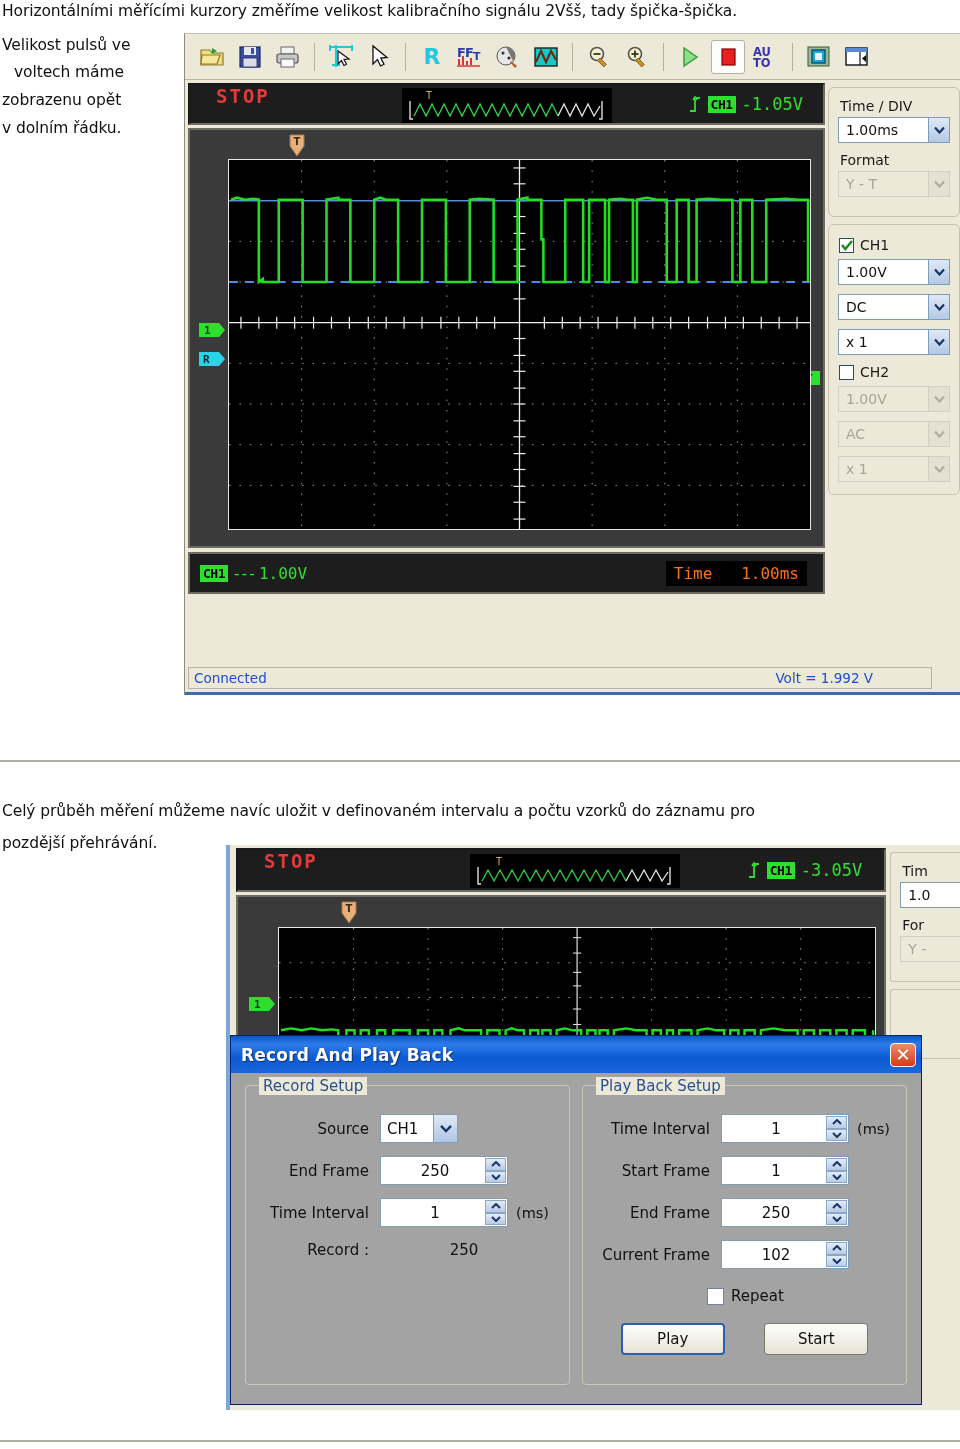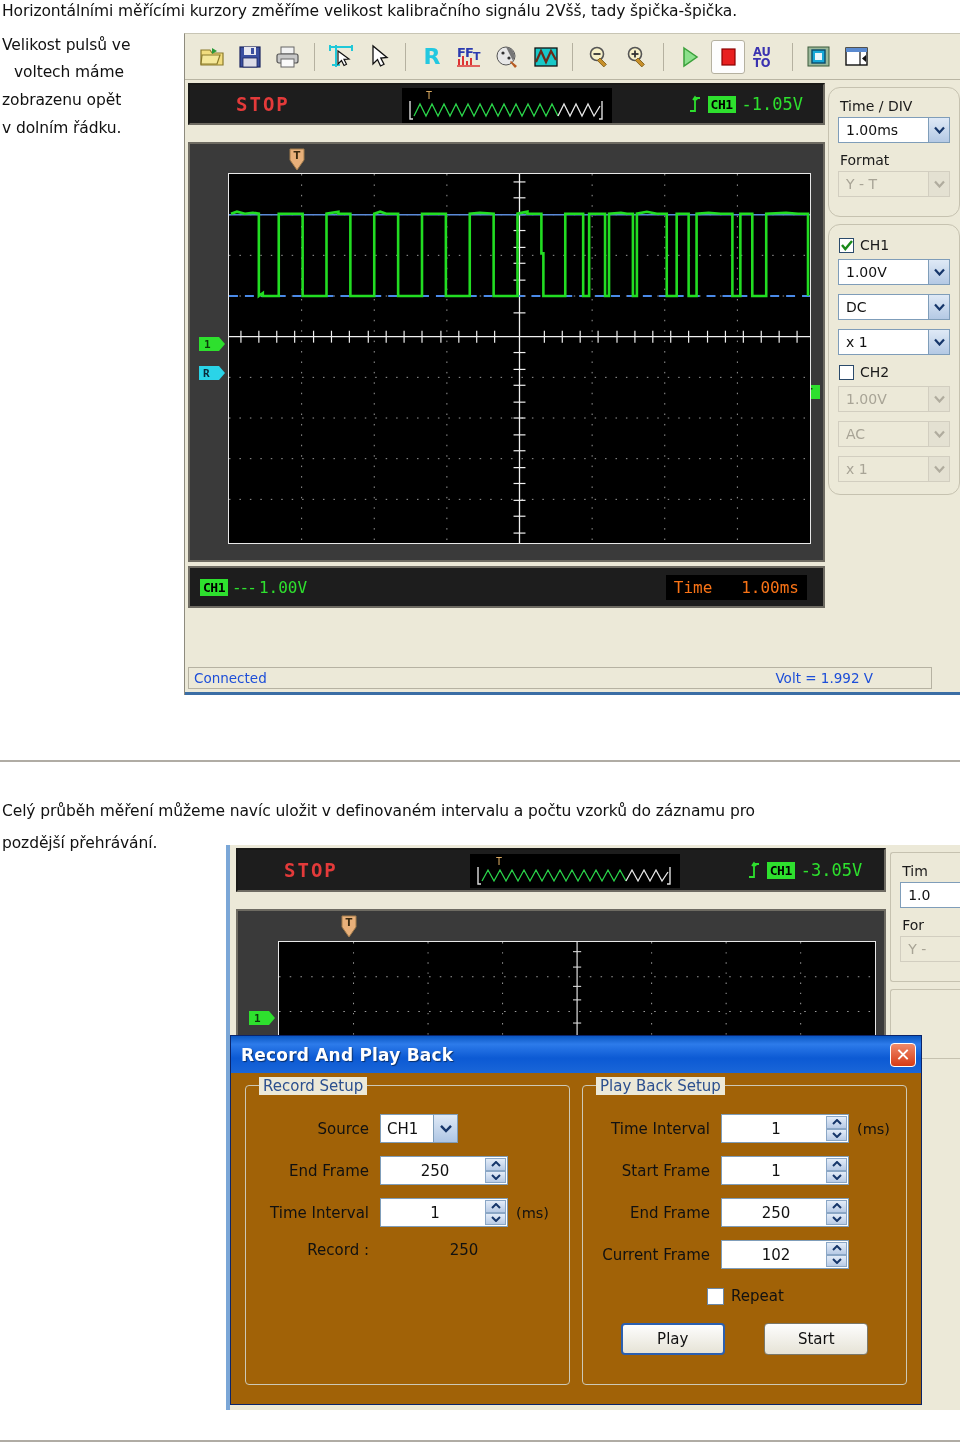--- a/index.html
+++ b/index.html
@@ -68,23 +68,22 @@
   
   .scope-body { display:flex; height:522px; padding:3px 0 0 3px; }
   .scope-left { width:637px; }
   .scope-right {
     width:132px; margin-left:3px; padding-top:4px;
   }
 
   .statusstrip {
     height:42px; background:#1d1d1d;
     border:2px solid #6e6b62; border-style:inset;
-    display:flex; align-items:center; position:relative;
-    margin:0 0 17px 0;
-    padding-left:20px;
+    display:flex; position:relative;
+    margin:0 0 3px 0;
   }
   .stop-text {
     color:#e33a3a; font-family:"DejaVu Sans Mono", monospace;
     font-size:19px; letter-spacing:2px; margin-left:26px; font-weight:bold;
   }
   .trig-minibox {
     position:absolute; left:212px; top:3px; width:210px; height:35px;
     background:#000;
   }
   .trig-right {
@@ -117,21 +116,21 @@
   }
   .leg-left { display:flex; align-items:center; margin-left:10px; gap:4px; }
   .leg-right {
     font-family:"DejaVu Sans Mono", monospace; color:#f97316; font-size:16px;
     margin-right:16px; background:#000; padding:3px 8px;
   }
   .leg-v { color:#2ee02e; font-family:"DejaVu Sans Mono", monospace; font-size:16px; }
 
   
   .grp {
-    border:1px solid #c6c2b0; border-radius:12px;
+    border:1px solid #c6c2b0; border-radius:6px;
     padding:8px 9px 10px 9px; margin-bottom:7px;
     background:#ece9d8;
   }
   .lbl { font-size:14px; color:#1a1a1a; margin:2px 0 3px 2px; }
   .combo {
     height:26px; background:#fff; border:1px solid #7f9db9;
     display:flex; align-items:center; justify-content:space-between;
     margin-bottom:9px; width:100%;
   }
   .combo .cv { font-size:14px; color:#111; padding-left:7px; white-space:nowrap; }
@@ -176,21 +175,21 @@
     position:relative; margin-top:3px;
   }
   .s2-grid-inner {
     position:absolute; left:40px; top:30px; right:8px; bottom:0px;
     background:#000; border:1px solid #e8e8e8;
   }
 
   
   #dialog {
     position:absolute; left:0px; top:190px; width:692px; height:370px;
-    background:#a16207; border:1px solid #0a246a;
+    background:#a3a3a3; border:1px solid #0a246a;
   }
   .dlg-title {
     height:37px;
     background:linear-gradient(to bottom,#0a57c2 0%,#2d7bea 22%,#0c5ad4 60%,#1a66d8 100%);
     display:flex; align-items:center; justify-content:space-between;
     padding:0 5px 0 10px;
   }
   .dlg-title-text {
     color:#fff; font-size:17px; font-weight:bold; letter-spacing:0.2px;
     text-shadow:1px 1px 1px rgba(0,0,0,.5);

